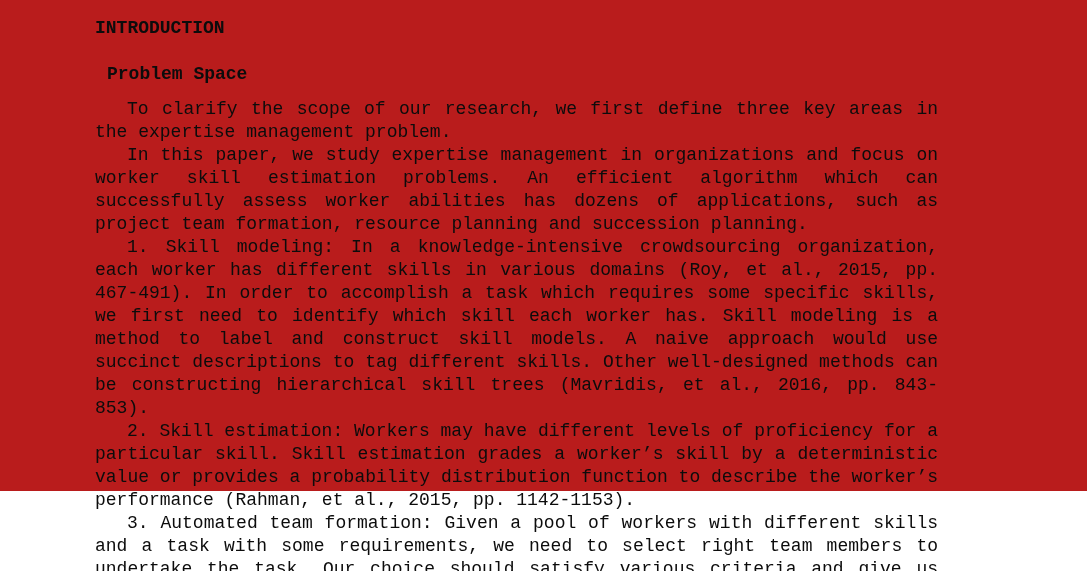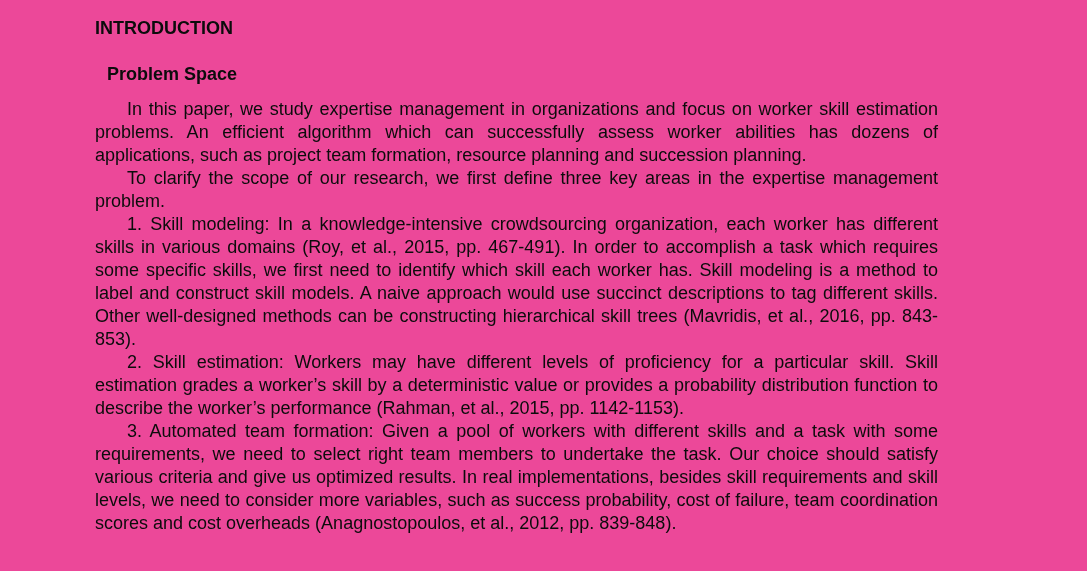--- a/index.html
+++ b/index.html
@@ -8,27 +8,27 @@
     background: #ffffff;
   }
   body {
     width: 1087px;
     height: 571px;
     overflow: hidden;
   }
   .page {
     box-sizing: border-box;
     width: 1087px;
-    height: 571px;
+    height: 491px;
     padding: 17px 149px 0 95px;
-    font-family: Liberation Sans, sans-serif;
+    font-family: Liberation Mono, monospace;
     font-size: 18px;
     line-height: 23px;
     color: #0c0c0c;
-    background: #ec4899;
+    background: #b91c1c;
   }
   .section-heading {
     font-size: 18px;
     font-weight: bold;
     margin: 0 0 23px 0;
     line-height: 23px;
     text-align: left;
   }
   .subsection-heading {
     font-size: 18px;
@@ -45,22 +45,22 @@
   }
 </style>
 </head>
 <body>
 
 <div class="page">
   <h1 class="section-heading">INTRODUCTION</h1>
 
   <h2 class="subsection-heading">Problem Space</h2>
 
+  <p class="body-paragraph">To clarify the scope of our research, we first define three key areas in the expertise management problem.</p>
+
   <p class="body-paragraph">In this paper, we study expertise management in organizations and focus on worker skill estimation problems. An efficient algorithm which can successfully assess worker abilities has dozens of applications, such as project team formation, resource planning and succession planning.</p>
-
-  <p class="body-paragraph">To clarify the scope of our research, we first define three key areas in the expertise management problem.</p>
 
   <p class="body-paragraph">1. Skill modeling: In a knowledge-intensive crowdsourcing organization, each worker has different skills in various domains (Roy, et al., 2015, pp. 467-491). In order to accomplish a task which requires some specific skills, we first need to identify which skill each worker has. Skill modeling is a method to label and construct skill models. A naive approach would use succinct descriptions to tag different skills. Other well-designed methods can be constructing hierarchical skill trees (Mavridis, et al., 2016, pp. 843-853).</p>
 
   <p class="body-paragraph">2. Skill estimation: Workers may have different levels of proficiency for a particular skill. Skill estimation grades a worker’s skill by a deterministic value or provides a probability distribution function to describe the worker’s performance (Rahman, et al., 2015, pp. 1142-1153).</p>
 
   <p class="body-paragraph">3. Automated team formation: Given a pool of workers with different skills and a task with some requirements, we need to select right team members to undertake the task. Our choice should satisfy various criteria and give us optimized results. In real implementations, besides skill requirements and skill levels, we need to consider more variables, such as success probability, cost of failure, team coordination scores and cost overheads (Anagnostopoulos, et al., 2012, pp. 839-848).</p>
 </div>
 
 </body></html>

